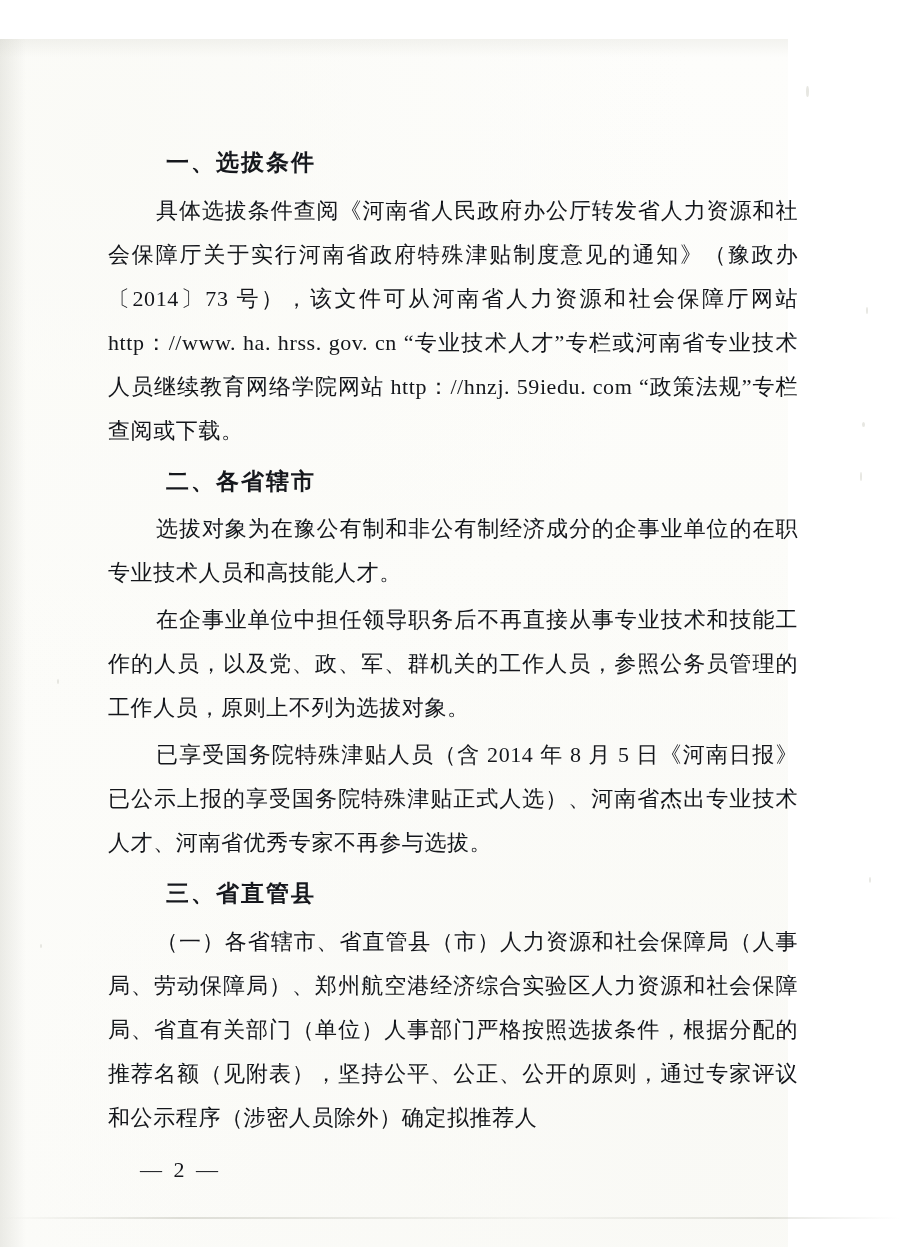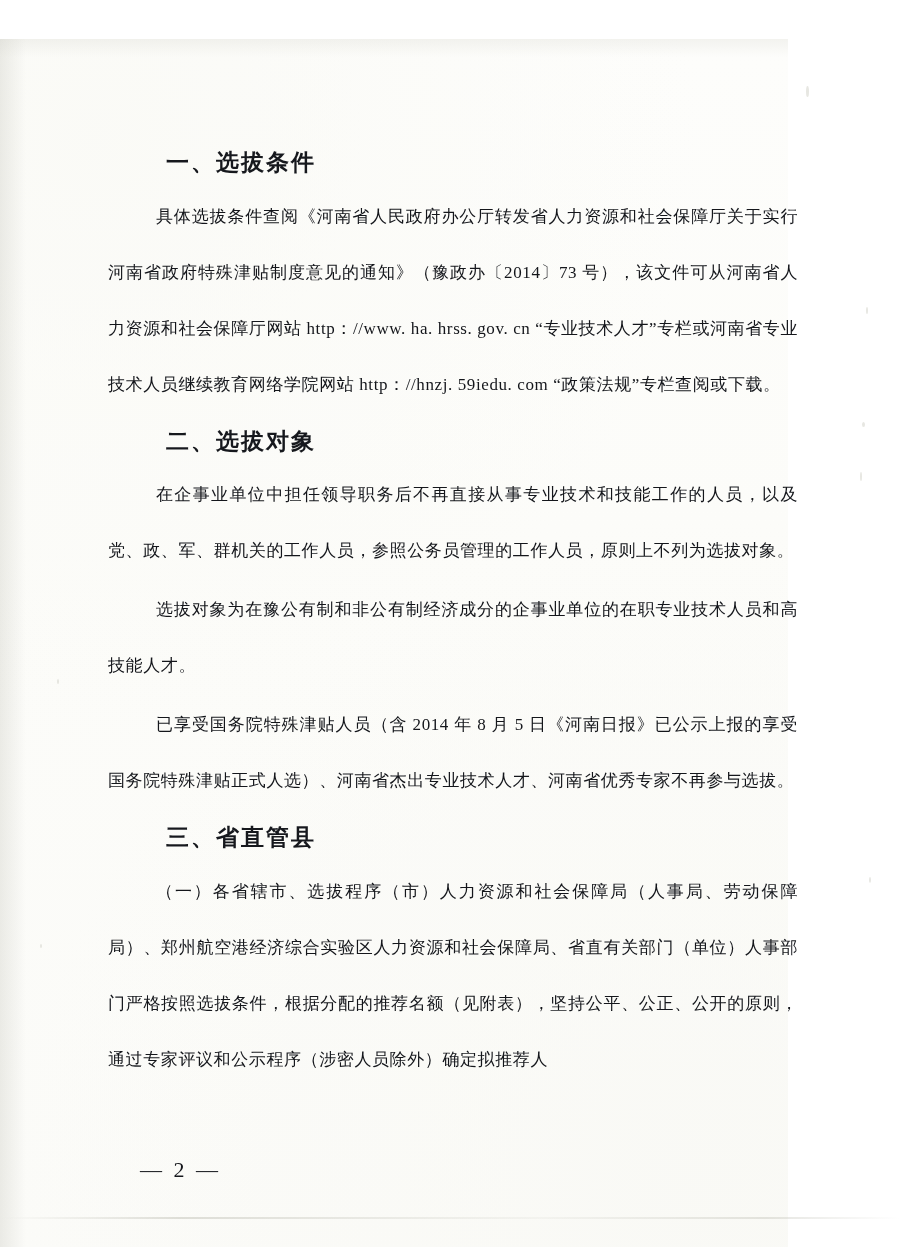--- a/index.html
+++ b/index.html
@@ -56,22 +56,22 @@
     font-family: "Liberation Sans", sans-serif;
     font-weight: bold;
     font-size: 23px;
     letter-spacing: 2px;
     color: #16181d;
     margin: 0 0 9px 0;
     padding-left: 58px;
     line-height: 1.5;
   }
   .para {
-    font-size: 17px;
-    line-height: 56px;
+    font-size: 22px;
+    line-height: 44px;
     color: #14161b;
     margin: 0 0 3px 0;
     text-align: justify;
     text-justify: inter-ideograph;
     letter-spacing: 0.6px;
     text-indent: 48px;
   }
   .block-gap {
     height: 8px;
   }
@@ -109,27 +109,27 @@
   <div class="speck" style="left:57px; top:640px; width:2px; height:5px;"></div>
   <div class="speck" style="left:40px; top:905px; width:2px; height:4px;"></div>
 
   <div class="content">
 
     <h2 class="heading">一、选拔条件</h2>
     <p class="para">具体选拔条件查阅《河南省人民政府办公厅转发省人力资源和社会保障厅关于实行河南省政府特殊津贴制度意见的通知》（豫政办〔2014〕73 号），该文件可从河南省人力资源和社会保障厅网站 http：//www. ha. hrss. gov. cn “专业技术人才”专栏或河南省专业技术人员继续教育网络学院网站 http：//hnzj. 59iedu. com “政策法规”专栏查阅或下载。</p>
 
     <div class="block-gap"></div>
 
-    <h2 class="heading">二、选拔对象</h2>
+    <h2 class="heading">二、各省辖市</h2>
+    <p class="para">选拔对象为在豫公有制和非公有制经济成分的企事业单位的在职专业技术人员和高技能人才。</p>
     <p class="para">在企事业单位中担任领导职务后不再直接从事专业技术和技能工作的人员，以及党、政、军、群机关的工作人员，参照公务员管理的工作人员，原则上不列为选拔对象。</p>
-    <p class="para">选拔对象为在豫公有制和非公有制经济成分的企事业单位的在职专业技术人员和高技能人才。</p>
     <p class="para">已享受国务院特殊津贴人员（含 2014 年 8 月 5 日《河南日报》已公示上报的享受国务院特殊津贴正式人选）、河南省杰出专业技术人才、河南省优秀专家不再参与选拔。</p>
 
     <div class="block-gap"></div>
 
     <h2 class="heading">三、省直管县</h2>
-    <p class="para">（一）各省辖市、选拔程序（市）人力资源和社会保障局（人事局、劳动保障局）、郑州航空港经济综合实验区人力资源和社会保障局、省直有关部门（单位）人事部门严格按照选拔条件，根据分配的推荐名额（见附表），坚持公平、公正、公开的原则，通过专家评议和公示程序（涉密人员除外）确定拟推荐人</p>
+    <p class="para">（一）各省辖市、省直管县（市）人力资源和社会保障局（人事局、劳动保障局）、郑州航空港经济综合实验区人力资源和社会保障局、省直有关部门（单位）人事部门严格按照选拔条件，根据分配的推荐名额（见附表），坚持公平、公正、公开的原则，通过专家评议和公示程序（涉密人员除外）确定拟推荐人</p>
 
   </div>
 
   <div class="pagenum">— 2 —</div>
   <div class="fold-line"></div>
 </div>
 
 </body></html>

